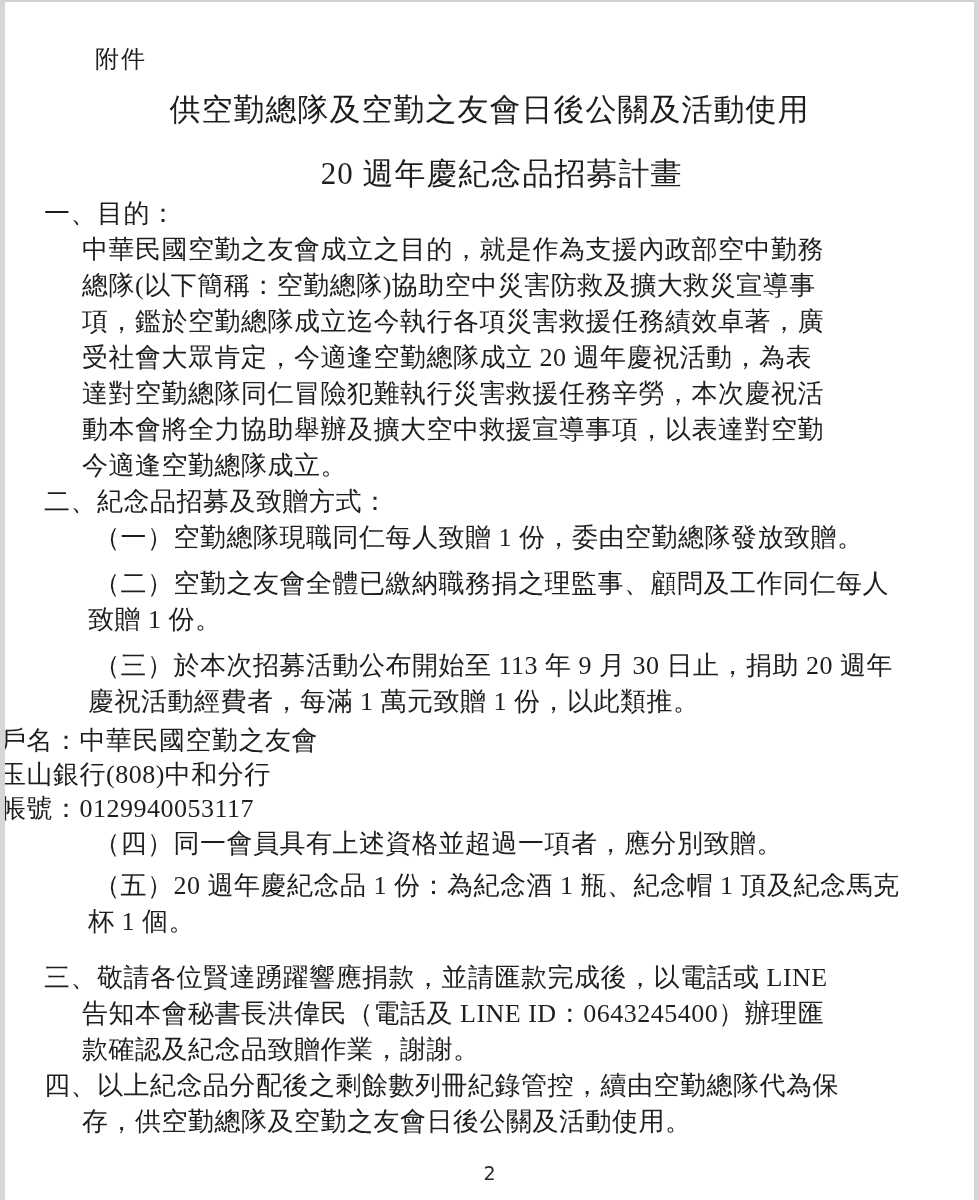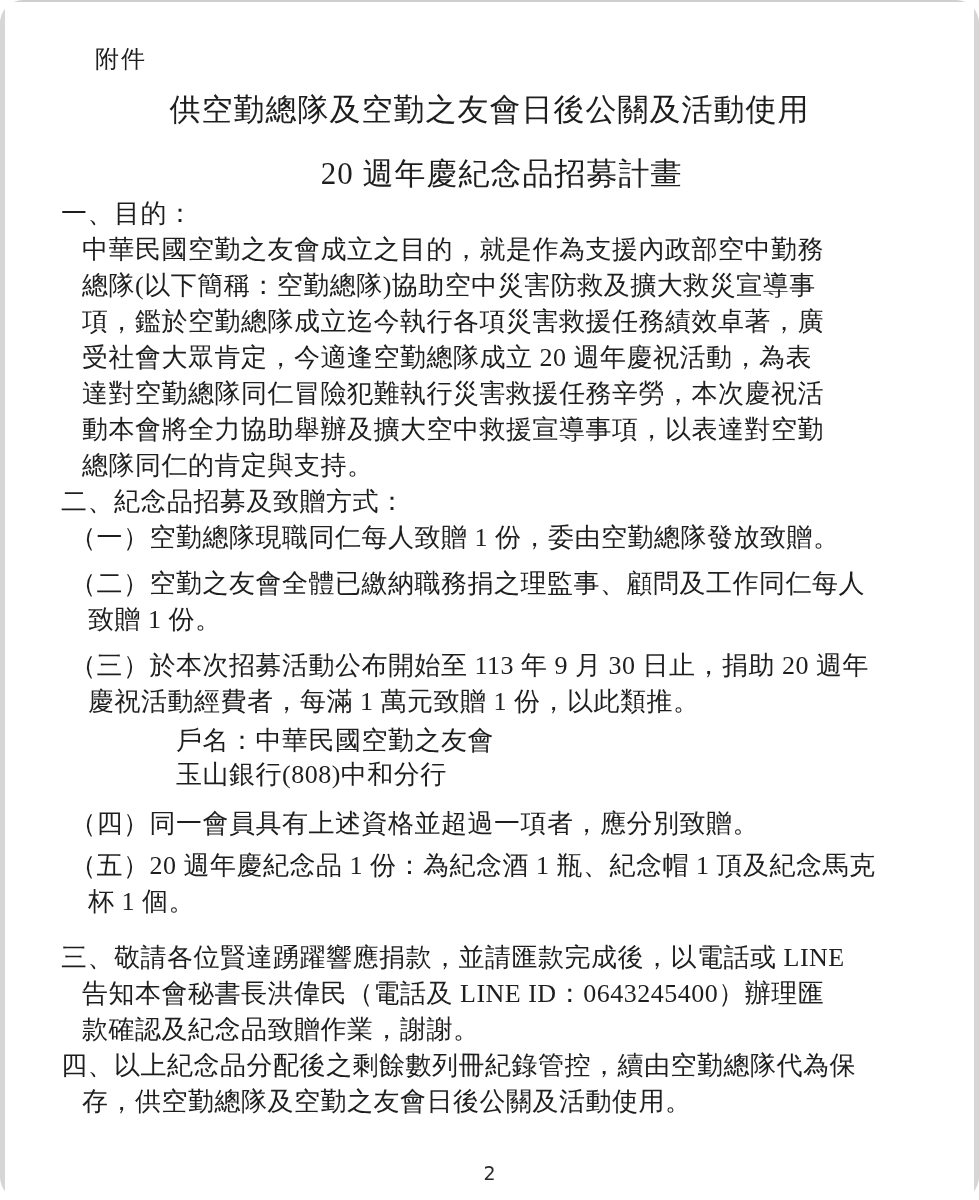--- a/index.html
+++ b/index.html
@@ -6,21 +6,20 @@
   .page {
     position: relative;
     width: 979px;
     height: 1200px;
     background: #ffffff;
     color: #1e1e1e;
     font-family: "Liberation Serif", "DejaVu Serif", serif;
     overflow: hidden;
     box-sizing: border-box;
     padding-top: 44px;
-    border-radius: 23px;
   }
   
   .edge-left   { position: absolute; left: 0; top: 0; width: 5px;  height: 1200px; background: #d6d6d6; }
   .edge-right  { position: absolute; right: 0; top: 0; width: 5px; height: 1200px; background: #d6d6d6; }
   .edge-top    { position: absolute; left: 0; top: 0; width: 979px; height: 2px;   background: #cfcfcf; }
 
   .attachment {
     padding-left: 95px;
     font-size: 24px;
     line-height: 30px;
@@ -34,32 +33,32 @@
     white-space: nowrap;
   }
   .title-1 { margin-top: 14px; }
   .title-2 { margin-top: 20px; margin-left: 24px; }
 
   .doc-body { margin-top: 0; font-size: 26px; letter-spacing: 0.5px; }
   .ln { line-height: 36px; height: 36px; white-space: nowrap; }
   .ln-bank { line-height: 34px; height: 34px; }
 
   
-  .i-h0    { padding-left: 61px;  }  
+  .i-h0    { padding-left: 44px;  }  
   .i-cont0 { padding-left: 82px; }  
-  .i-h1    { padding-left: 70px; }  
+  .i-h1    { padding-left: 94px; }  
   .i-cont1 { padding-left: 88px; }  
-  .i-bank  { padding-left: 176px; }  
+  .i-bank  { }  
 
   
   .gap-4  { margin-top: 4px; }
   .gap-6  { margin-top: 6px; }
   .gap-8  { margin-top: 20px; }
   .gap-10 { margin-top: 10px; }
-  .gap-14 { margin-top: 14px; }
+  .gap-14 { }
 
   .page-number {
     position: absolute;
     left: 0;
     top: 1162px;
     width: 979px;
     text-align: center;
     font-family: "DejaVu Sans", "Liberation Sans", sans-serif;
     font-size: 19px;
     color: #2a2a2a;
@@ -79,31 +78,32 @@
   <div class="title title-2">20 週年慶紀念品招募計畫</div>
 
   <div class="doc-body">
     <div class="ln i-h0">一、目的：</div>
     <div class="ln i-cont0">中華民國空勤之友會成立之目的，就是作為支援內政部空中勤務</div>
     <div class="ln i-cont0">總隊(以下簡稱：空勤總隊)協助空中災害防救及擴大救災宣導事</div>
     <div class="ln i-cont0">項，鑑於空勤總隊成立迄今執行各項災害救援任務績效卓著，廣</div>
     <div class="ln i-cont0">受社會大眾肯定，今適逢空勤總隊成立 20 週年慶祝活動，為表</div>
     <div class="ln i-cont0">達對空勤總隊同仁冒險犯難執行災害救援任務辛勞，本次慶祝活</div>
     <div class="ln i-cont0">動本會將全力協助舉辦及擴大空中救援宣導事項，以表達對空勤</div>
-    <div class="ln i-cont0">總隊同仁的肯定與支持。</div>
+    <div class="ln i-cont0">今適逢空勤總隊成立。</div>
 
     <div class="ln i-h0">二、紀念品招募及致贈方式：</div>
     <div class="ln i-h1">（一）空勤總隊現職同仁每人致贈 1 份，委由空勤總隊發放致贈。</div>
     <div class="ln i-h1 gap-10">（二）空勤之友會全體已繳納職務捐之理監事、顧問及工作同仁每人</div>
     <div class="ln i-cont1">致贈 1 份。</div>
     <div class="ln i-h1 gap-10">（三）於本次招募活動公布開始至 113 年 9 月 30 日止，捐助 20 週年</div>
     <div class="ln i-cont1">慶祝活動經費者，每滿 1 萬元致贈 1 份，以此類推。</div>
 
     <div class="ln ln-bank i-bank gap-4">戶名：中華民國空勤之友會</div>
     <div class="ln ln-bank i-bank">玉山銀行(808)中和分行</div>
+    <div class="ln ln-bank i-bank">帳號：0129940053117</div>
 
     <div class="ln i-h1 gap-14">（四）同一會員具有上述資格並超過一項者，應分別致贈。</div>
     <div class="ln i-h1 gap-6">（五）20 週年慶紀念品 1 份：為紀念酒 1 瓶、紀念帽 1 頂及紀念馬克</div>
     <div class="ln i-cont1">杯 1 個。</div>
 
     <div class="ln i-h0 gap-8">三、敬請各位賢達踴躍響應捐款，並請匯款完成後，以電話或 LINE</div>
     <div class="ln i-cont0">告知本會秘書長洪偉民（電話及 LINE ID：0643245400）辦理匯</div>
     <div class="ln i-cont0">款確認及紀念品致贈作業，謝謝。</div>
 
     <div class="ln i-h0">四、以上紀念品分配後之剩餘數列冊紀錄管控，續由空勤總隊代為保</div>

